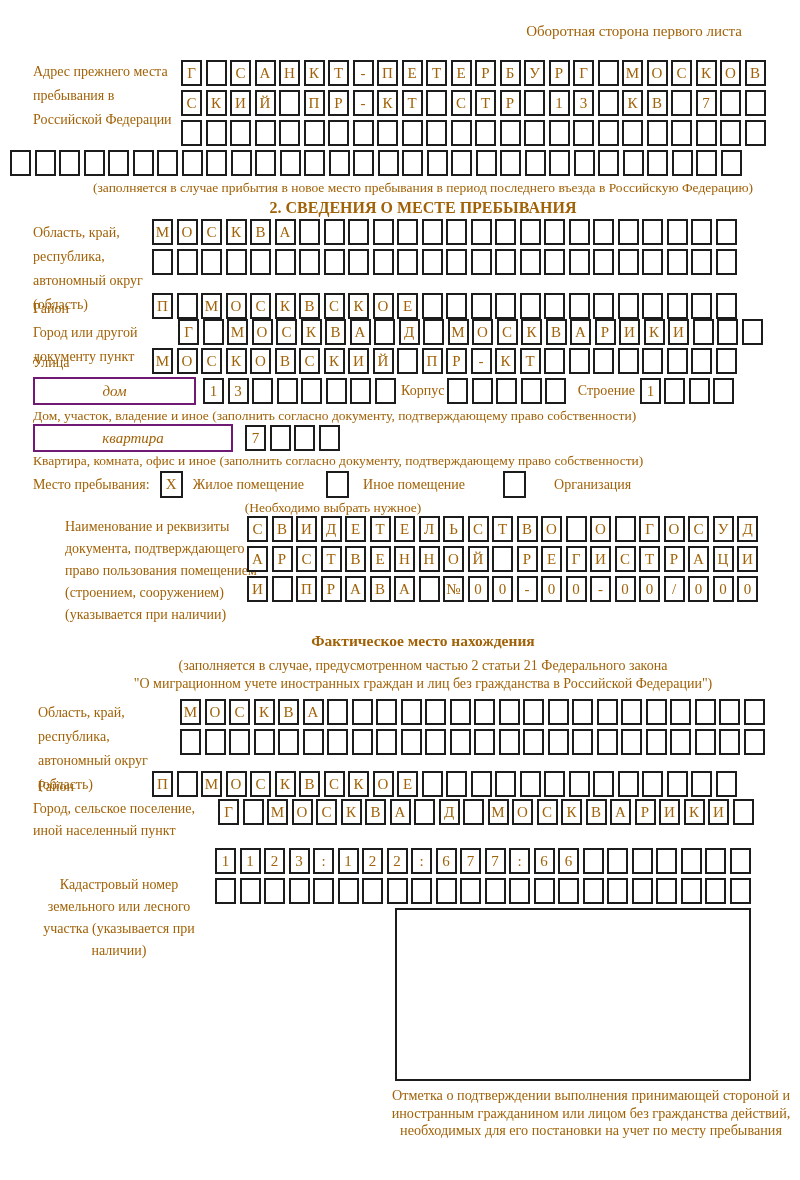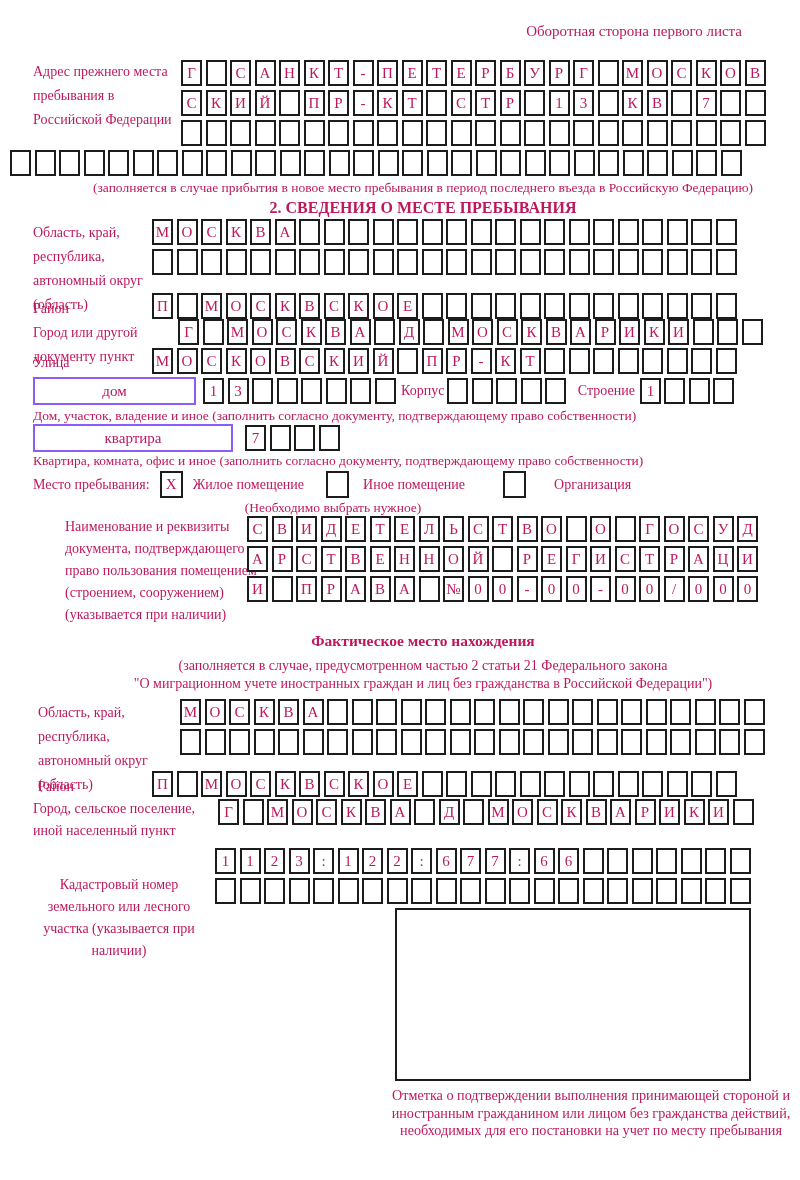--- a/index.html
+++ b/index.html
@@ -1,38 +1,38 @@
 <!DOCTYPE html>
 <html><head>
 <meta charset="utf-8">
 <style>
   html,body{margin:0;padding:0;background:#fff;}
   .page{
     position:relative;width:800px;height:1180px;margin:0 auto;background:#fff;
-    font-family:"Liberation Serif","DejaVu Serif",serif;color:#be185d;overflow:hidden;
+    font-family:"Liberation Serif","DejaVu Serif",serif;color:#a16207;overflow:hidden;
   }
   .abs{position:absolute;}
   .lbl{font-size:14px;line-height:24px;}
   .lbl.tight{line-height:22px;}
   .note{font-size:13.5px;line-height:16px;}
   .center{text-align:center;padding-left:23px;}
   .right{text-align:right;}
   .bold{font-weight:bold;}
   
   .boxrow{display:flex;flex-wrap:nowrap;}
   .boxcol .boxrow{margin-bottom:4px;}
   .cell{
     flex:none;box-sizing:border-box;width:21px;height:26px;margin-right:3.5px;
     border:2px solid #1c1c1c;display:inline-flex;align-items:center;justify-content:center;
     font-size:15px;line-height:1;background:#fff;
   }
   .cb{flex:none;box-sizing:border-box;width:23px;height:27px;border:2px solid #1c1c1c;
       display:inline-flex;align-items:center;justify-content:center;font-size:15px;}
-  .wrect{flex:none;box-sizing:border-box;height:28px;border:2px solid #8b5cf6;
-      display:inline-flex;align-items:center;justify-content:center;font-size:15px;background:#fff;}
+  .wrect{flex:none;box-sizing:border-box;height:28px;border:2px solid #701a75;
+      display:inline-flex;align-items:center;justify-content:center;font-size:15px;background:#fff;font-style:italic;}
   .hrow{display:flex;align-items:center;}
   .inl{font-size:14px;white-space:nowrap;}
   .stampbox{box-sizing:border-box;border:2px solid #1c1c1c;background:#fff;}
 </style>
 </head>
 <body>
 
 <div class="page">
 
   <div class="abs right" style="top:23px;left:0;right:58px;font-size:15px;">Оборотная сторона первого листа</div>

